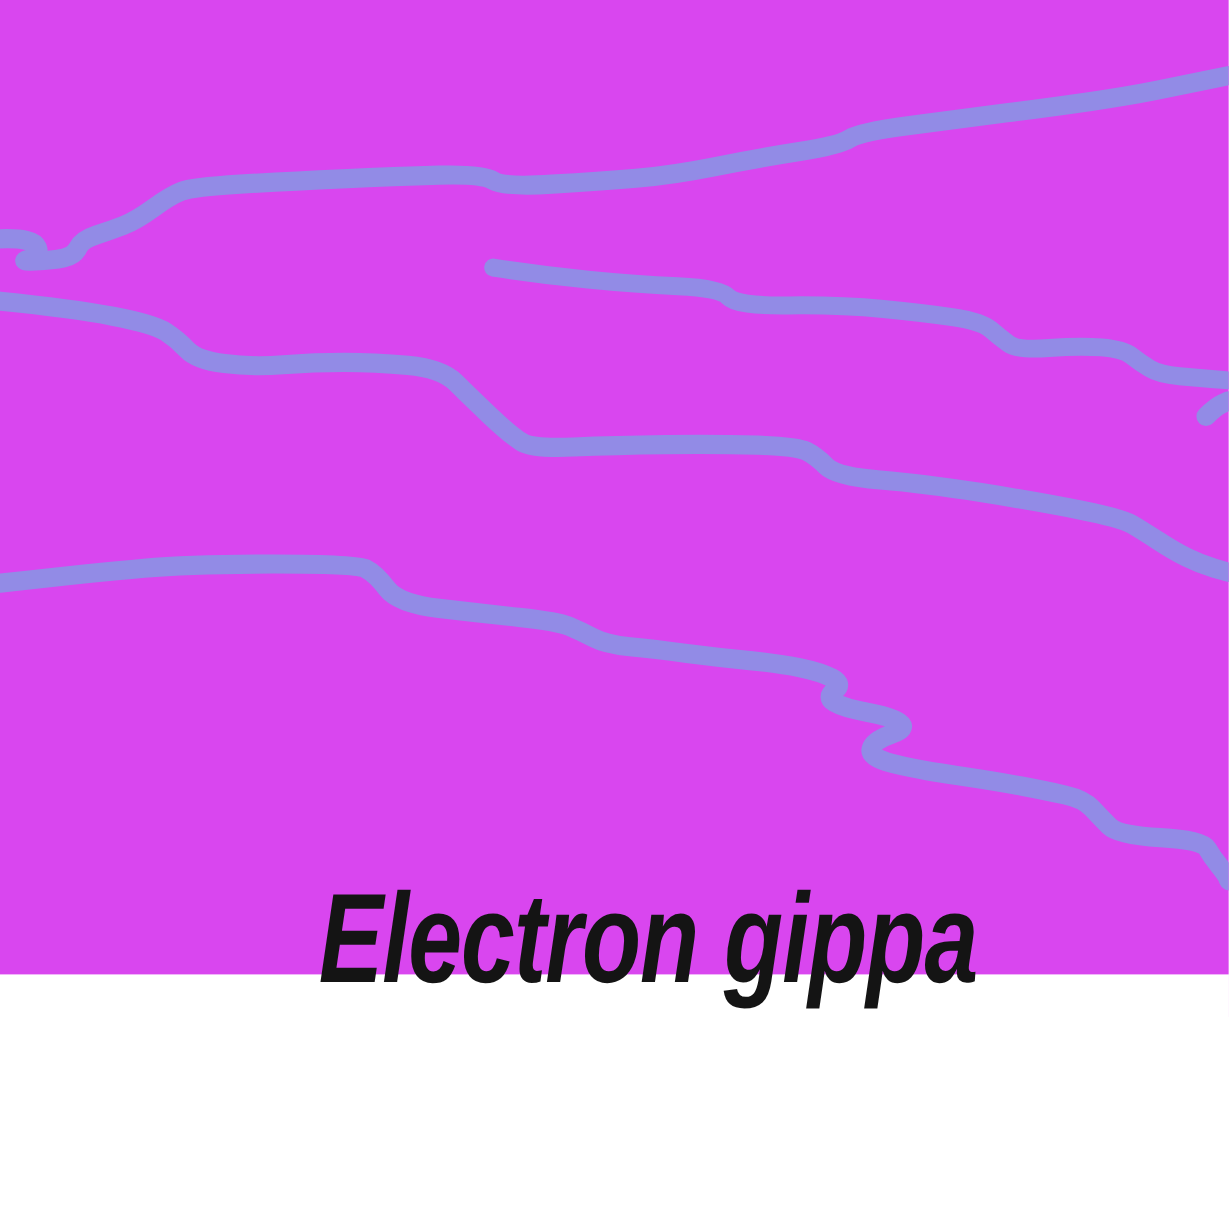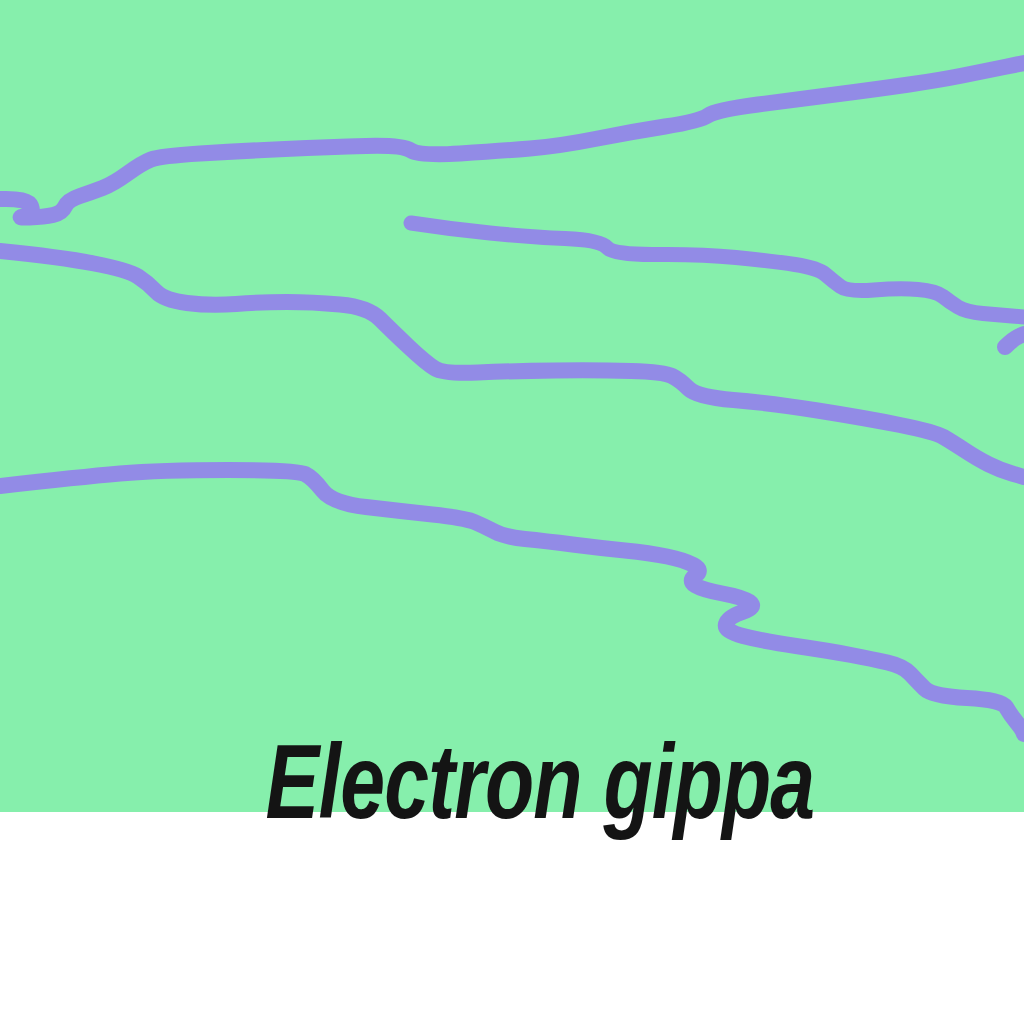--- a/index.html
+++ b/index.html
@@ -8,21 +8,21 @@
     width: 1024px;
     height: 1024px;
     background: #ffffff;
     overflow: hidden;
     font-family: "Liberation Sans", sans-serif;
   }
   .figure {
     position: relative;
     width: 1024px;
     height: 812px;
-    background: #86efac;
+    background: #d946ef;
   }
   svg.chart {
     position: absolute;
     left: 0;
     top: 0;
     width: 1024px;
     height: 1024px;
     display: block;
   }
   text.chart-title {

